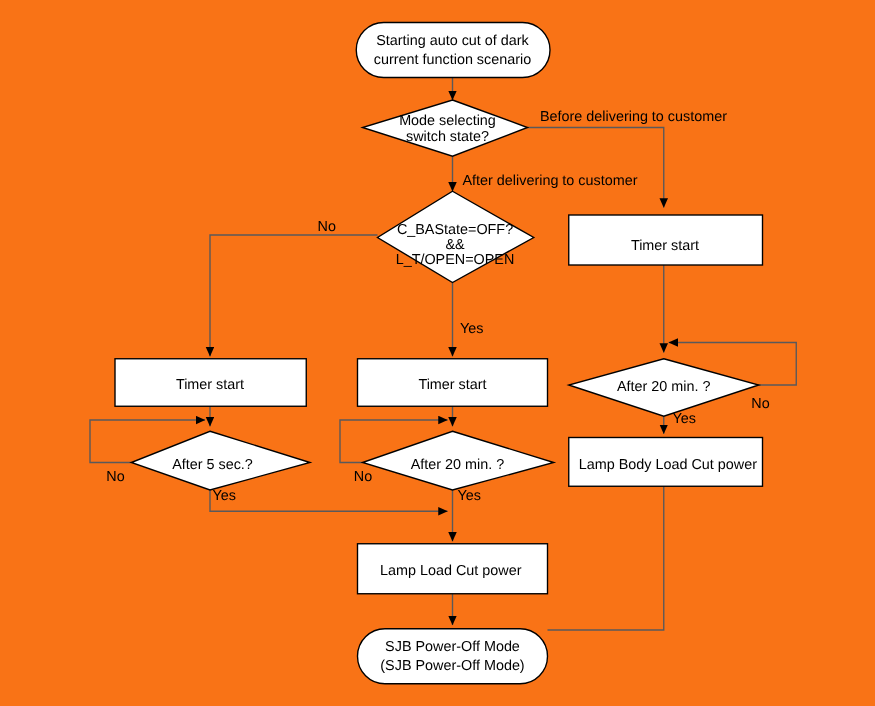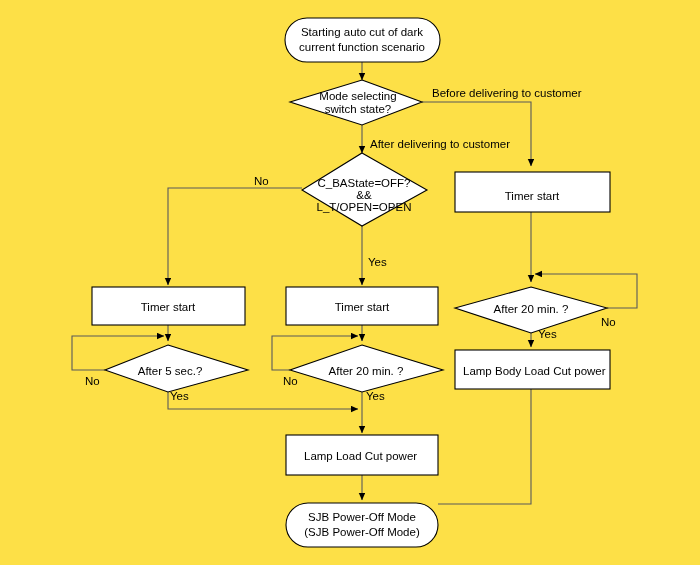--- a/index.html
+++ b/index.html
@@ -10,21 +10,21 @@
   body {
     width: 700px;
     height: 565px;
     font-family: "Liberation Sans", sans-serif;
     overflow: hidden;
   }
   #flow-root {
     position: relative;
     width: 700px;
     height: 565px;
-    background: #fde047;
+    background: #f97316;
     text-align: right;
   }
   svg#flowchart {
     display: block;
     width: 700px;
     height: 565px;
   }
   .node-shape {
     fill: #ffffff;
     stroke: #000000;

